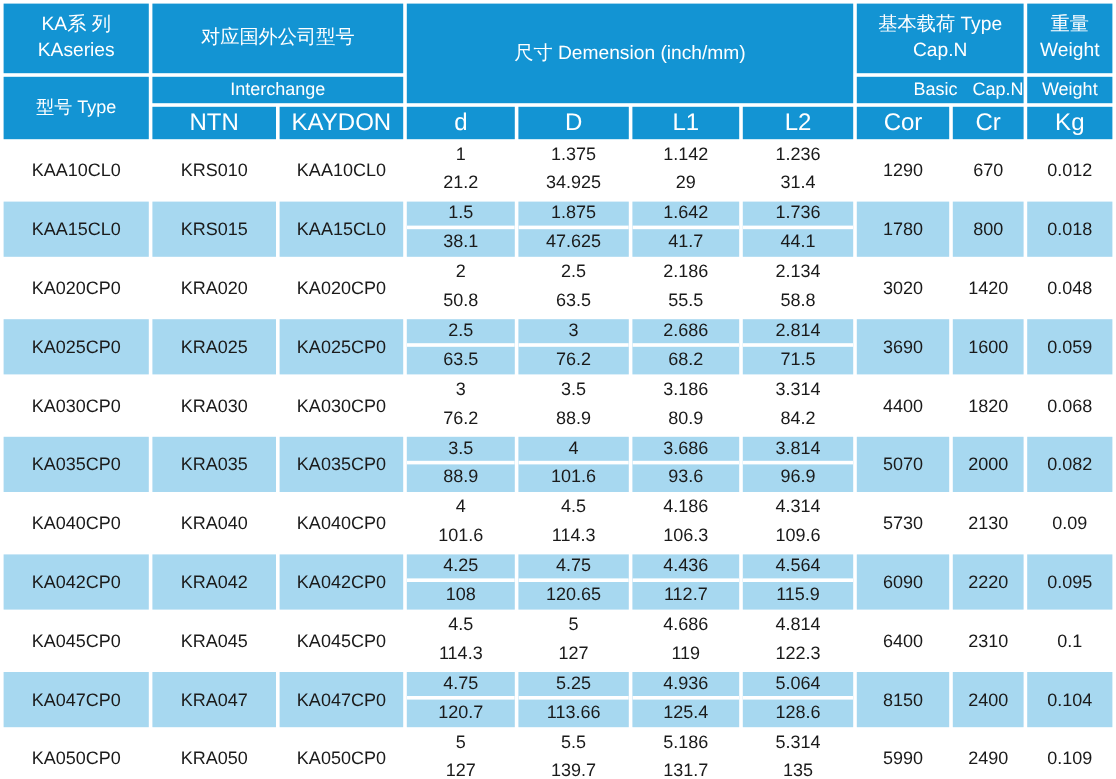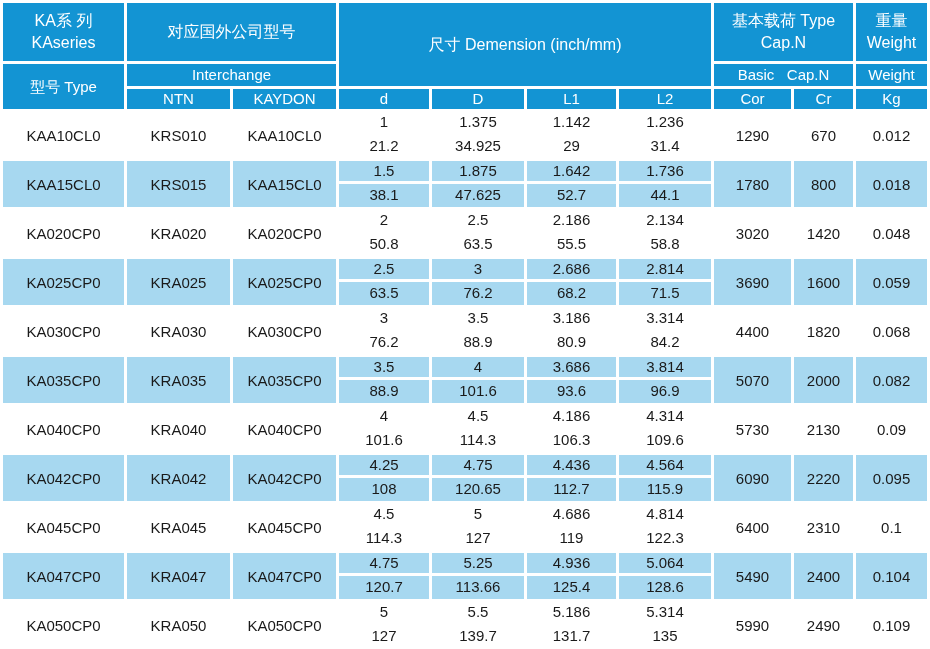--- a/index.html
+++ b/index.html
@@ -26,22 +26,22 @@
   }
   thead th{
     background:var(--header-bg,#1394d3);
     color:var(--header-text,#fff);
     font-weight:normal;
     font-size:16px;
     line-height:1.35;
   }
   tr.hrow-a th{height:58px;}
   tr.hrow-b th{height:22px;font-size:15px;}
-  tr.hrow-c th{height:20px;font-size:15px;}
-  th.pre{white-space:pre;}
+  tr.hrow-c th{height:20px;font-size:20px;}
+  th.pre{white-space:pre;text-align:right;}
   tbody td{
     background:#ffffff;
     color:var(--text,#1a1a1a);
     font-size:15px;
     height:46px;
   }
   tbody tr.alt td{background:var(--alt-bg,#a7d8f0);}
   td.dim{padding:0;}
   .v-top{
     height:20px;line-height:20px;
@@ -129,21 +129,21 @@
     <td class="dim">
       <div class="v-top">1.5</div>
       <div class="v-bot">38.1</div>
     </td>
     <td class="dim">
       <div class="v-top">1.875</div>
       <div class="v-bot">47.625</div>
     </td>
     <td class="dim">
       <div class="v-top">1.642</div>
-      <div class="v-bot">52.7</div>
+      <div class="v-bot">41.7</div>
     </td>
     <td class="dim">
       <div class="v-top">1.736</div>
       <div class="v-bot">44.1</div>
     </td>
     <td>1780</td>
     <td>800</td>
     <td>0.018</td>
   </tr>
       <tr>
@@ -327,21 +327,21 @@
       <div class="v-bot">113.66</div>
     </td>
     <td class="dim">
       <div class="v-top">4.936</div>
       <div class="v-bot">125.4</div>
     </td>
     <td class="dim">
       <div class="v-top">5.064</div>
       <div class="v-bot">128.6</div>
     </td>
-    <td>5490</td>
+    <td>8150</td>
     <td>2400</td>
     <td>0.104</td>
   </tr>
       <tr>
     <td>KA050CP0</td>
     <td>KRA050</td>
     <td>KA050CP0</td>
     <td class="dim">
       <div class="v-top">5</div>
       <div class="v-bot">127</div>

